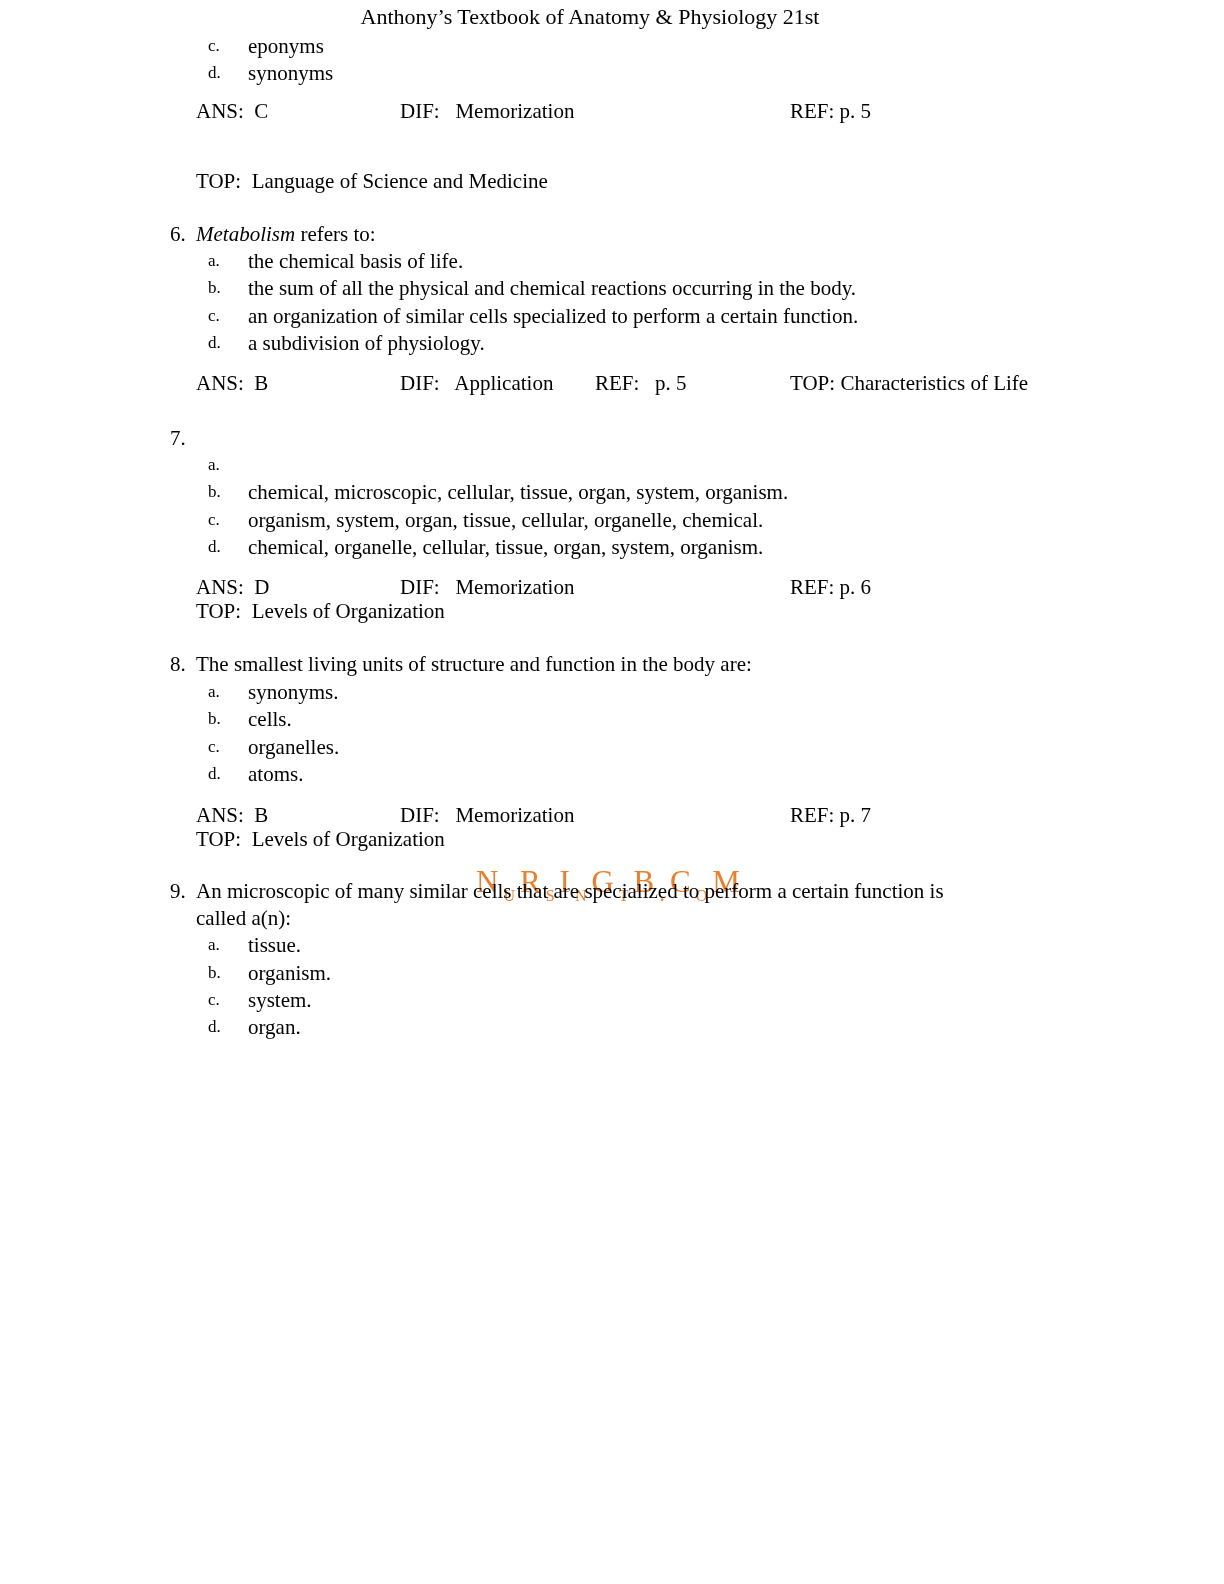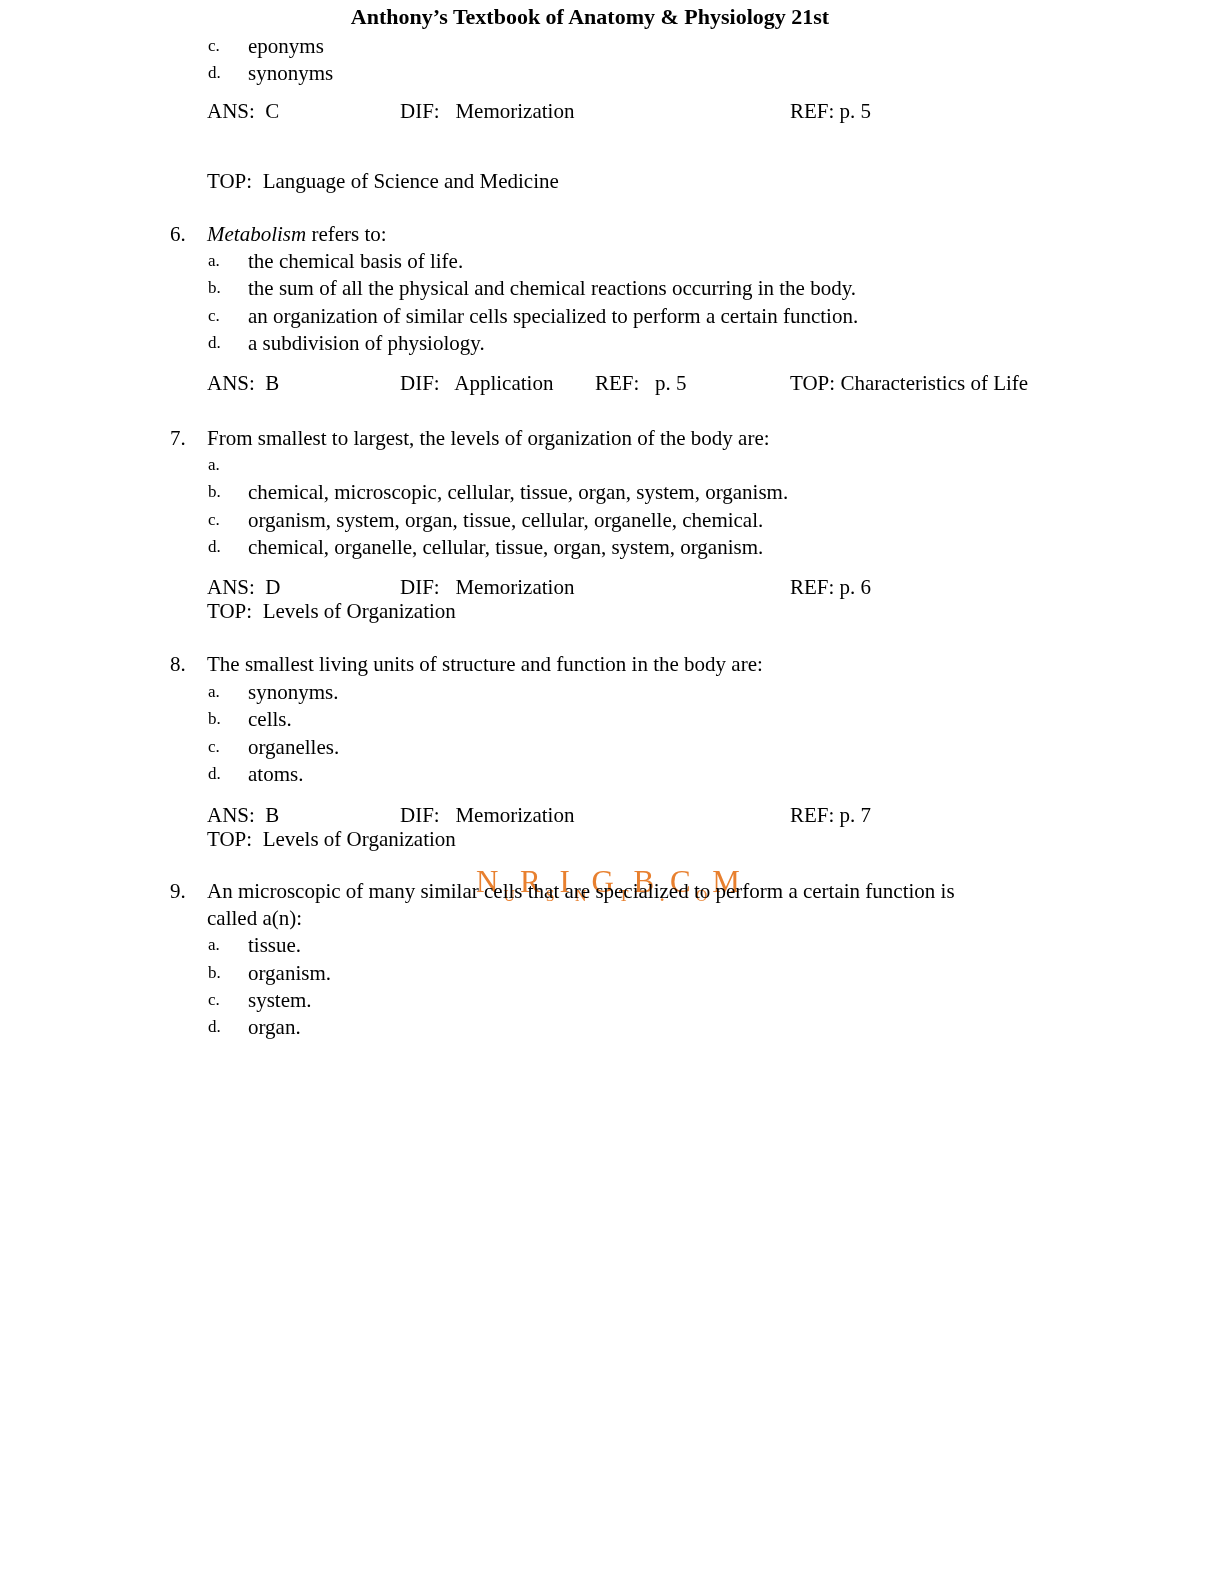--- a/index.html
+++ b/index.html
@@ -8,24 +8,24 @@
     width:1224px;height:1584px;
     background:#ffffff;
     color:#000;
     font-family:"Liberation Serif","DejaVu Serif",serif;
     font-size:21px;
     overflow:hidden;
   }
   .row{position:absolute;left:0;right:0;height:28px;line-height:28px;z-index:1;}
   .title{
     position:absolute;top:4px;left:0;width:1180px;
-    text-align:center;font-size:22px;line-height:26px;z-index:1;font-weight:bold;
+    text-align:center;font-size:22px;line-height:26px;z-index:1;
   }
   .pre{white-space:pre;}
-  .t205{position:absolute;left:207px;}
+  .t205{position:absolute;left:196px;}
   .t245{position:absolute;left:248px;}
   .t400{position:absolute;left:400px;text-align:right;}
   .t595{position:absolute;left:595px;}
   .t790{position:absolute;left:790px;}
   .opt-letter{position:absolute;left:208px;font-size:17px;}
   .qnum{position:absolute;left:170px;}
   .wm{
     position:absolute;left:476px;top:867px;z-index:0;
     letter-spacing:5px;line-height:30px;
   }
@@ -82,21 +82,20 @@
   </div>
   <div class="row" style="top:369px">
     <span class="t205 pre">ANS:  B</span>
     <span class="t400 pre">DIF:   Application</span>
     <span class="t595 pre">REF:   p. 5</span>
     <span class="t790 pre">TOP: Characteristics of Life</span>
   </div>
 
   <div class="row" style="top:424px">
     <span class="qnum">7.</span>
-    <span class="t205">From smallest to largest, the levels of organization of the body are:</span>
   </div>
   <div class="row" style="top:451px">
     <span class="opt-letter">a.</span>
   </div>
   <div class="row" style="top:478px">
     <span class="opt-letter">b.</span>
     <span class="t245">chemical, microscopic, cellular, tissue, organ, system, organism.</span>
   </div>
   <div class="row" style="top:506px">
     <span class="opt-letter">c.</span>

